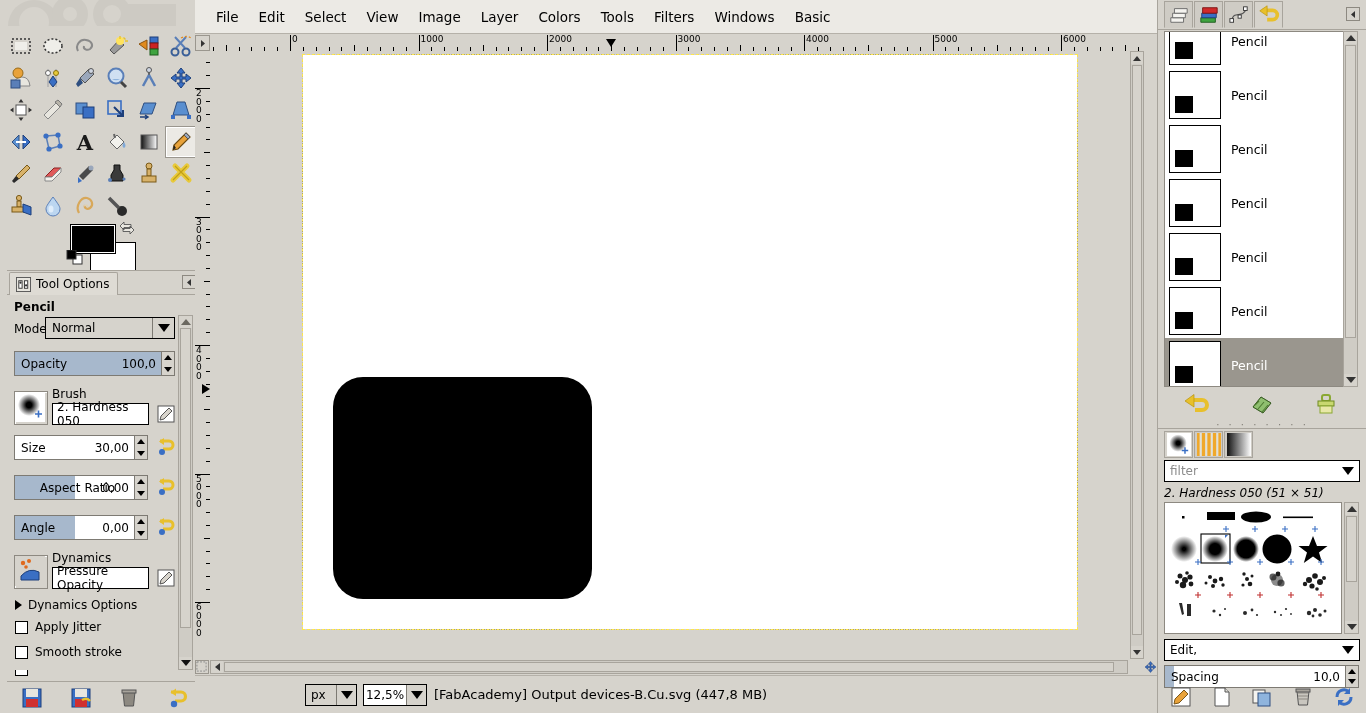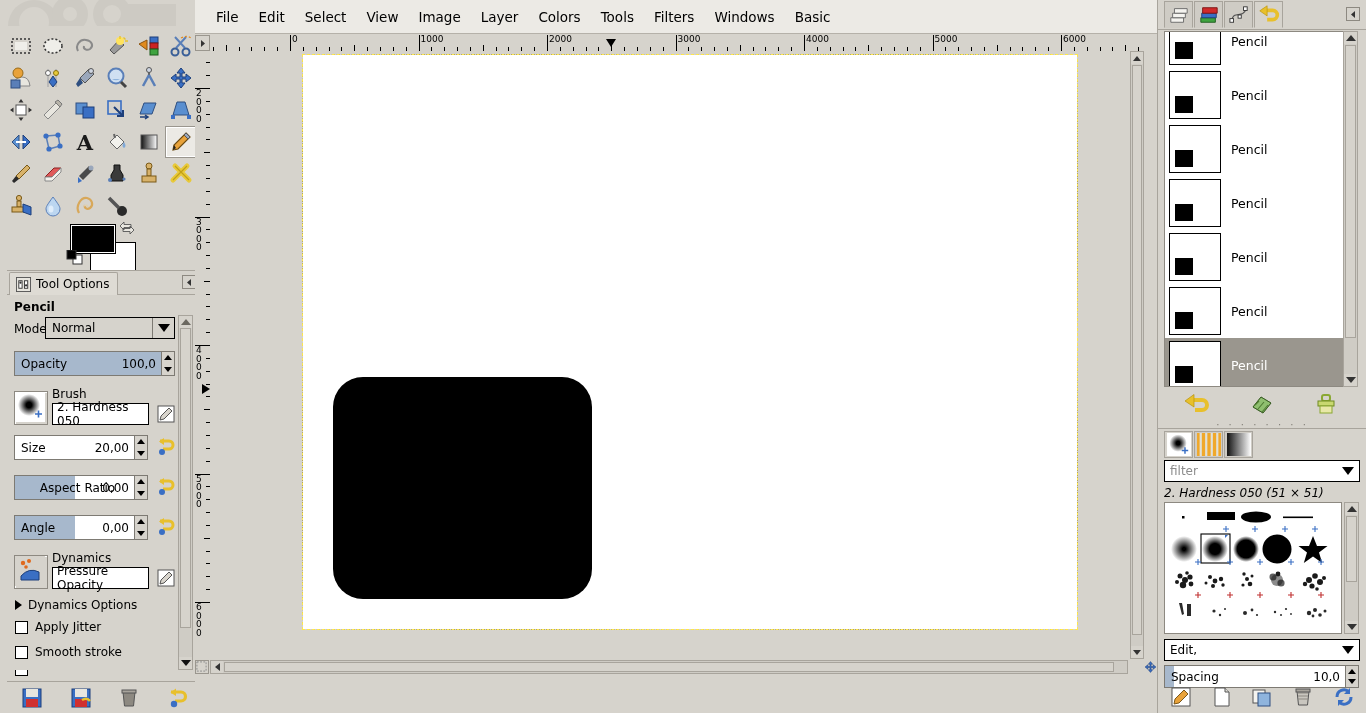--- a/index.html
+++ b/index.html
@@ -650,21 +650,21 @@
         <span>2. Hardness 050</span>
       </div>
       <svg class="edit-btn" style="left:150px; top:110px;" viewBox="0 0 18 18">
         <rect x="1" y="1" width="16" height="16" fill="#fff" stroke="#555"></rect>
         <path d="M12 3 l3 3 l-8 8 l-4 1 l1-4z" fill="#d8d4cc" stroke="#444" stroke-width="0.9"></path>
       </svg>
 
       <div class="slider-box" style="left:7px; top:140px; width:121px;">
         <div class="slider-fill" style="width:0%;"></div>
         <span class="slider-name">Size</span>
-        <span class="slider-val">20,00</span>
+        <span class="slider-val">30,00</span>
       </div>
       <div class="spin-arrows" style="left:128px; top:140px;">
           <i class="spin-up"></i>
           <i class="spin-dn"></i>
         </div>
       <svg class="reset-icon" style="left:148px; top:142px;" viewBox="0 0 20 20">
         <path d="M5 4 h9 a4 4 0 0 1 0 8 H8" fill="none" stroke="#e8c02c" stroke-width="3"></path>
         <path d="M9 1 L4 4.5 L9 8z" fill="#e8c02c"></path>
         <circle cx="7" cy="15" r="3" fill="#3a6fc4"></circle>
       </svg>
@@ -952,20 +952,35 @@
       <svg width="11" height="11" viewBox="0 0 12 12">
           <rect x="1" y="1" width="10" height="10" fill="none" stroke="#888" stroke-dasharray="2 1.5"></rect>
         </svg>
     </div>
     <div class="navbtn">
       <svg width="13" height="14" viewBox="0 0 24 24">
           <path d="M12 2 l4 5h-3v4h4v-3l5 4-5 4v-3h-4v4h3l-4 5-4-5h3v-4H7v3l-5-4 5-4v3h4V7H8z" fill="#3a6fc4" stroke="#1d3f7a"></path>
         </svg>
     </div>
 
+    <div class="statusbar">
+      <div class="unit-combo">
+        <span class="val">px</span>
+        <span class="arrowbox">
+            <i class="tri-down"></i>
+          </span>
+      </div>
+      <div class="zoom-combo">
+        <span class="val">12,5%</span>
+        <span class="arrowbox">
+            <i class="tri-down"></i>
+          </span>
+      </div>
+      <div class="status-text">[FabAcademy] Output devices-B.Cu.svg (447,8 MB)</div>
+    </div>
   </div>
 
   <div id="rightdock">
     <div class="rd-tabbar">
       <div class="rd-tab" style="left:6px;">
         <svg width="22" height="20" viewBox="0 0 24 22">
           <path d="M3 14 h14 v5 H3z" fill="#f4f3ef" stroke="#666"></path>
           <path d="M5 9 h14 v5 H5z" fill="#f4f3ef" stroke="#666"></path>
           <path d="M7 4 h14 v5 H7z" fill="#f4f3ef" stroke="#666"></path>
         </svg>

